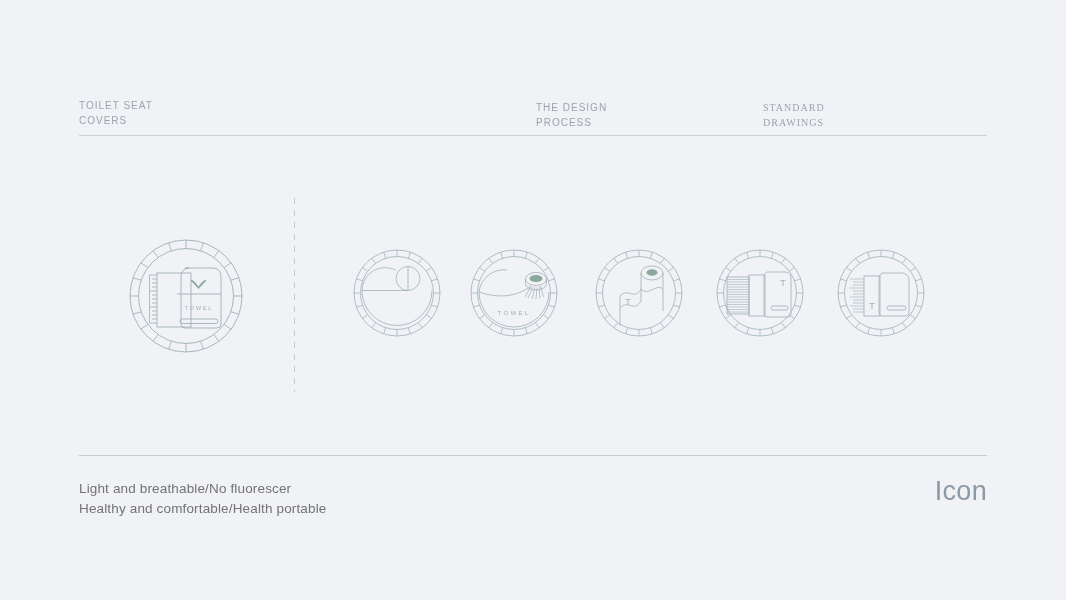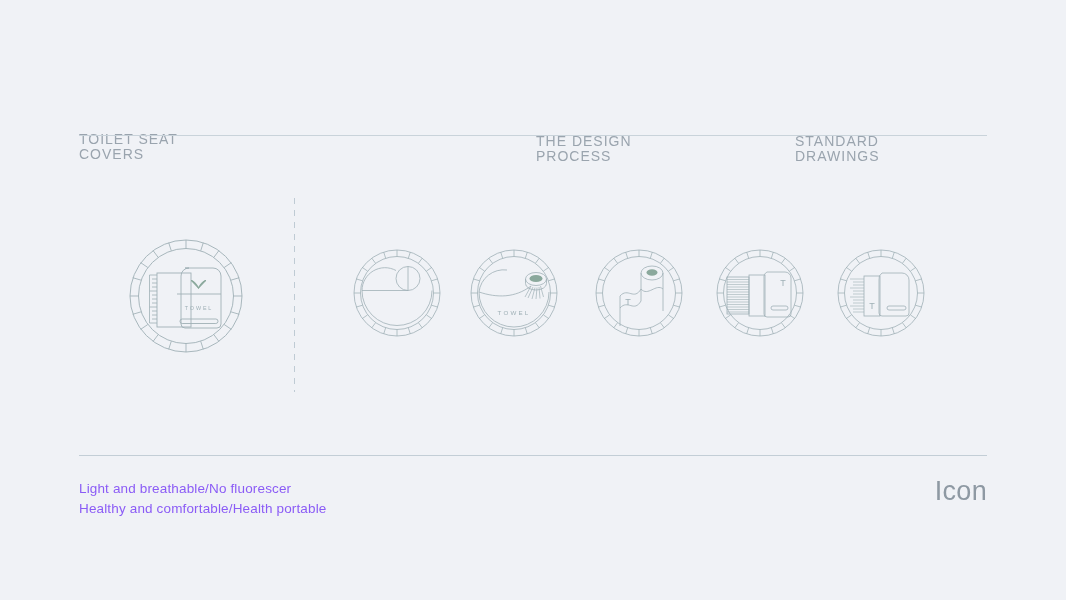--- a/index.html
+++ b/index.html
@@ -27,29 +27,28 @@
     position: absolute;
     left: 79px;
     top: 96px;
     width: 908px;
     height: 40px;
   }
   .hdr-col {
     position: absolute;
     top: 0;
     color: #9aa4ae;
-    font-size: 14px;
+    font-size: 10px;
     letter-spacing: 1.0px;
     line-height: 15px;
     white-space: pre-line;
-    margin-top: 34px;
   }
   .hdr-col.c1 { left: 0px; top: 2px; }
   .hdr-col.c2 { left: 457px; top: 4px; }
-  .hdr-col.c3 { left: 716px; top: 4px; }
+  .hdr-col.c3 { left: 684px; top: 4px; font-family: Liberation Serif, serif; }
 
   .rule {
     position: absolute;
     left: 79px;
     width: 908px;
     height: 1px;
     background: #c9d3da;
   }
   .rule.top { top: 135px; }
   .rule.bottom { top: 455px; height: 1px; background: #c3ced6; }
@@ -93,21 +92,21 @@
   .row-icon.i3 { left: 363px; }
   .row-icon.i4 { left: 484px; }
 
   svg { display: block; overflow: visible; }
 
   
   .tagline {
     position: absolute;
     left: 79px;
     top: 479px;
-    color: #8b5cf6;
+    color: #737373;
     font-size: 13.5px;
     line-height: 19.5px;
     letter-spacing: 0.15px;
     white-space: pre-line;
   }
   .icon-label {
     position: absolute;
     right: 79px;
     top: 474px;
     color: #8e99a3;

